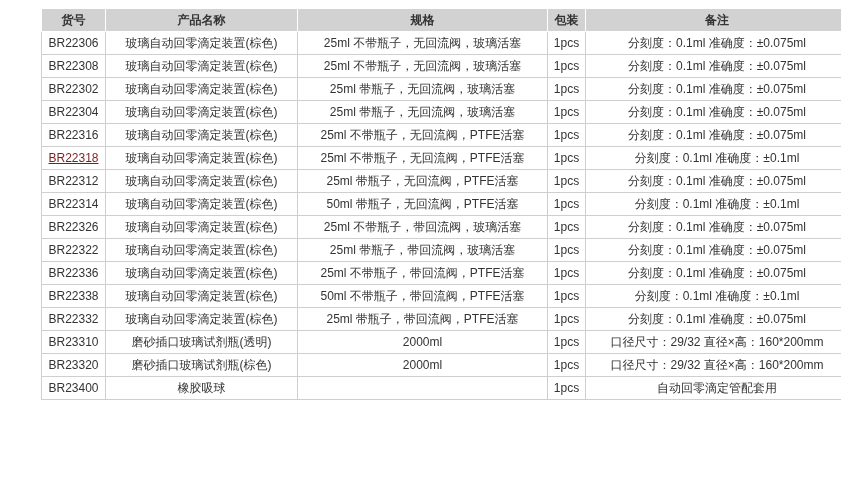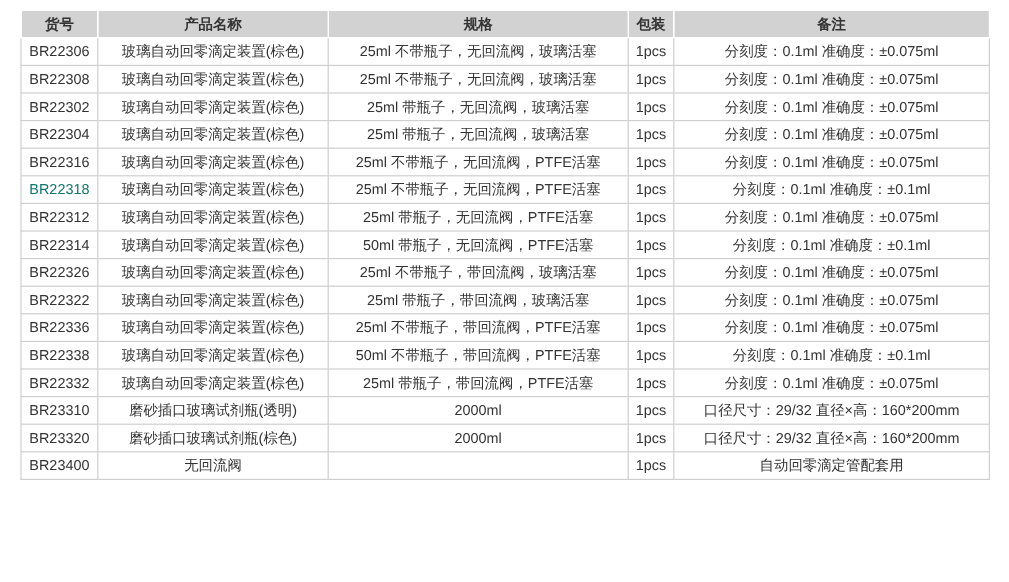--- a/index.html
+++ b/index.html
@@ -5,20 +5,21 @@
   html, body {
     margin: 0;
     padding: 0;
     background: #ffffff;
     width: 841px;
     height: 485px;
     font-family: "Liberation Sans", "DejaVu Sans", sans-serif;
   }
   .table-wrap {
     padding: 8px 0 0 17px;
+    margin-left: 24px;
   }
   table.products {
     border-collapse: collapse;
     table-layout: fixed;
     width: 807px;
     font-size: 12px;
     color: #333333;
   }
   table.products th {
     background: #d2d2d2;
@@ -33,21 +34,22 @@
   table.products td {
     border: 1px solid #cfcfcf;
     height: 22px;
     padding: 0 2px;
     text-align: center;
     white-space: nowrap;
     overflow: hidden;
     background: #ffffff;
   }
   td.code-red {
-    color: #0f766e;
+    color: #7f1d1d;
+    text-decoration: underline;
   }
 </style>
 </head>
 <body>
 
 <div class="table-wrap">
   <table class="products">
     <colgroup>
       <col style="width:64px">
       <col style="width:192px">
@@ -165,20 +167,20 @@
         </tr>
         <tr>
           <td>BR23320</td>
           <td>磨砂插口玻璃试剂瓶(棕色)</td>
           <td>2000ml</td>
           <td>1pcs</td>
           <td>口径尺寸：29/32 直径×高：160*200mm</td>
         </tr>
         <tr>
           <td>BR23400</td>
-          <td>无回流阀</td>
+          <td>橡胶吸球</td>
           <td></td>
           <td>1pcs</td>
           <td>自动回零滴定管配套用</td>
         </tr>
       </tbody>
   </table>
 </div>
 
 </body></html>

